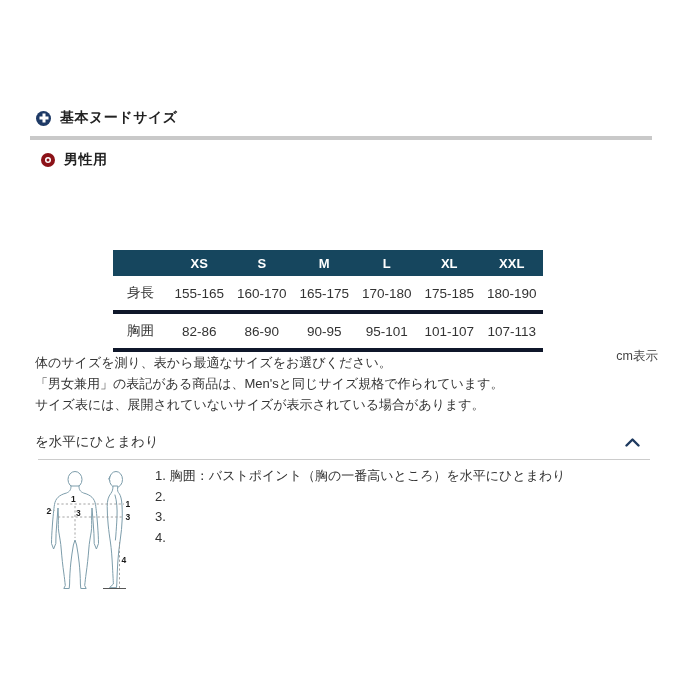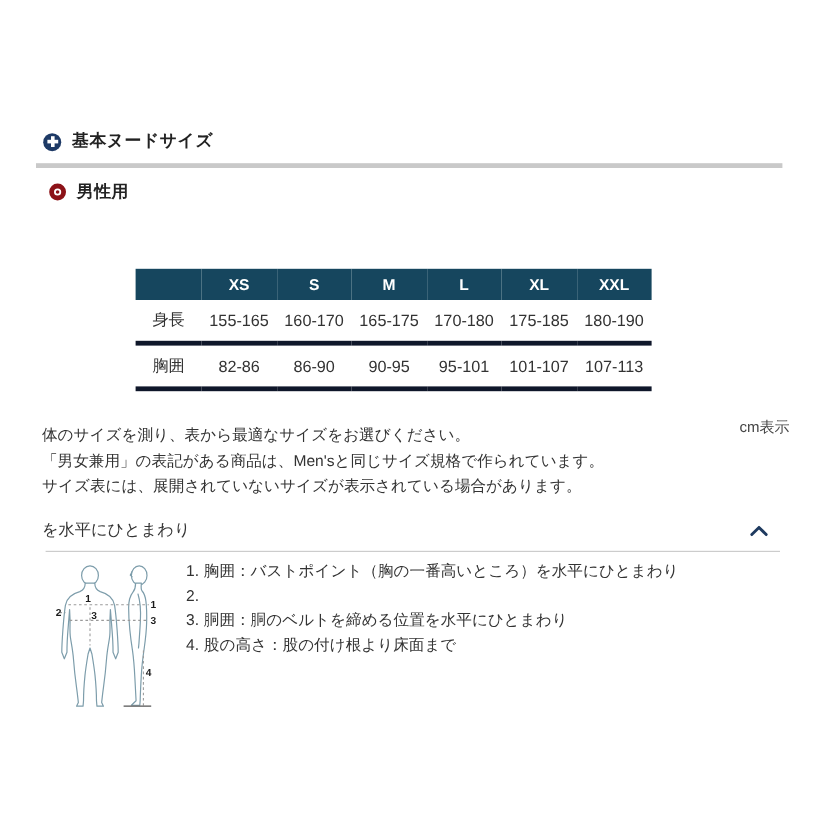--- a/index.html
+++ b/index.html
@@ -28,21 +28,21 @@
     background:#fff;left:50%;top:50%;transform:translate(-50%,-50%);
   }
   .dot-icon::after{
     content:"";position:absolute;width:3px;height:3px;border-radius:50%;
     background:var(--accent_red,#8c1218);left:50%;top:50%;transform:translate(-50%,-50%);
   }
   .thick-divider{position:absolute;left:30px;width:622px;height:4px;background:var(--divider_gray,#c9c9c9);}
 
   
   .table-wrap{position:absolute;left:113px;top:224px;width:430px;}
-  table{border-collapse:collapse;width:100%;table-layout:fixed;}
+  table{border-collapse:collapse;width:100%;table-layout:fixed;margin-top:26px;}
   col.lbl{width:55px;}
   thead th{
     background:var(--table_header_bg,#16465e);color:#fff;font-size:13px;font-weight:bold;
     height:26px;text-align:center;padding:0;
   }
   tbody td{
     height:34px;text-align:center;font-size:13.5px;color:#333;
     border-bottom:4px solid #0f172a;padding:0;white-space:nowrap;
   }
   tbody td.row-label{font-size:13.5px;color:#333;}
@@ -177,21 +177,19 @@
   <div class="measure-list">
     <div class="measure-item">
       <span class="num">1.</span>
       <span>胸囲：バストポイント（胸の一番高いところ）を水平にひとまわり</span>
     </div>
     <div class="measure-item">
       <span class="num">2.</span>
     </div>
     <div class="measure-item">
       <span class="num">3.</span>
-      <span>胴囲：胴のベルトを締める位置を水平にひとまわり</span>
     </div>
     <div class="measure-item">
       <span class="num">4.</span>
-      <span>股の高さ：股の付け根より床面まで</span>
     </div>
   </div>
 
 </div>
 
 </body></html>

